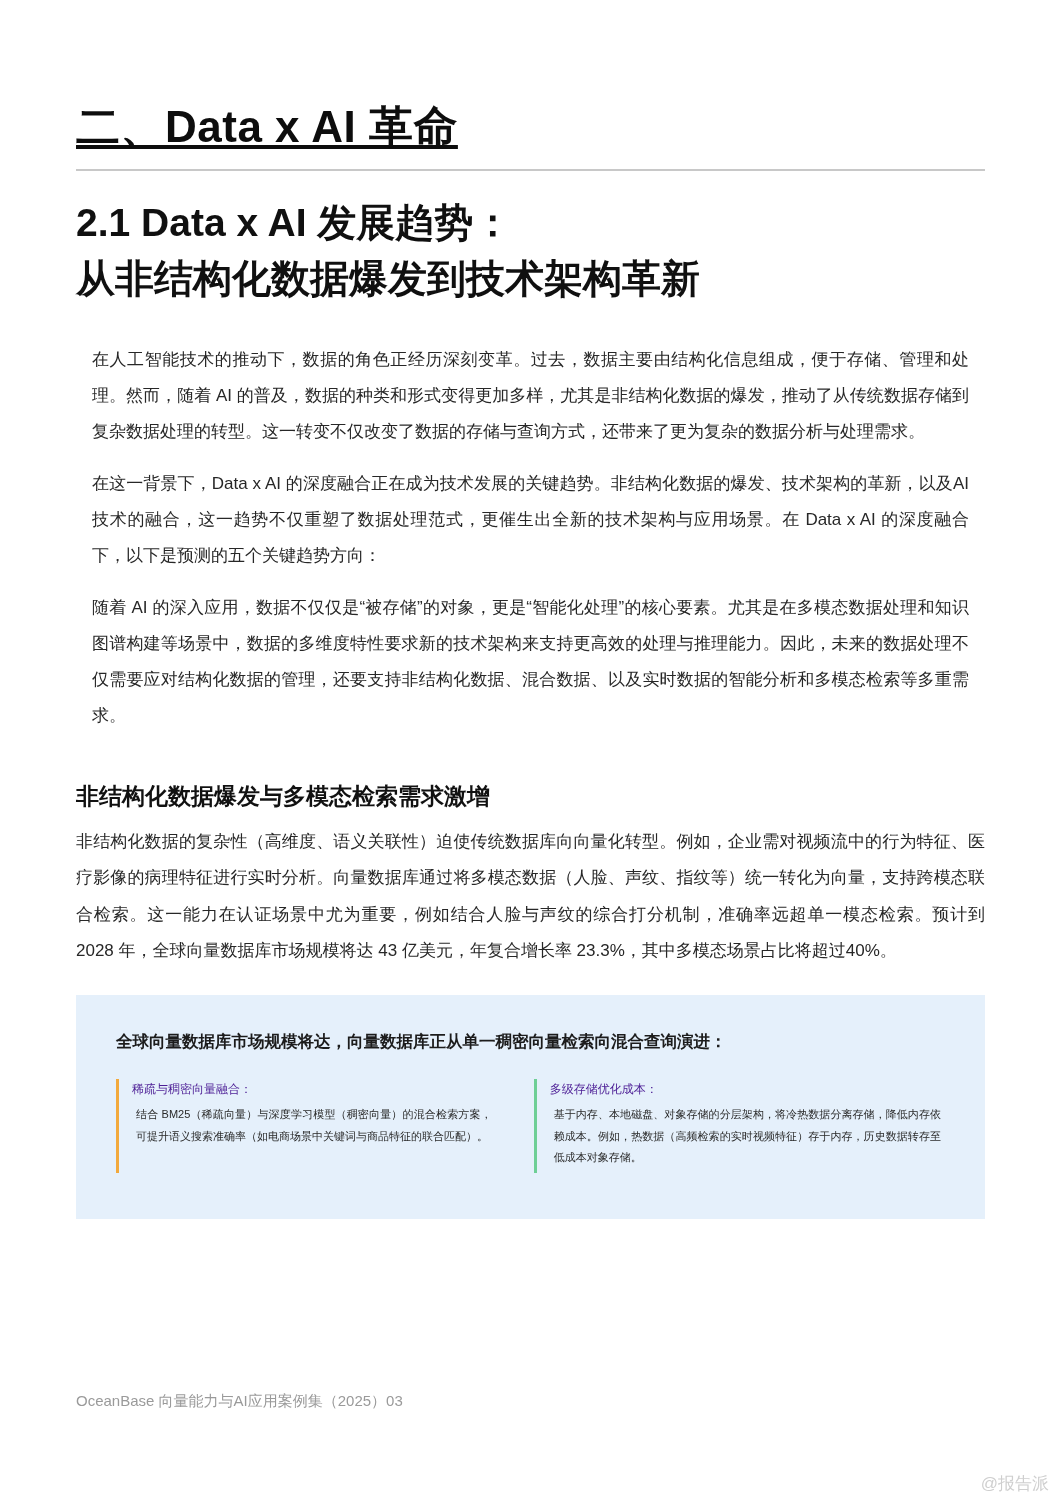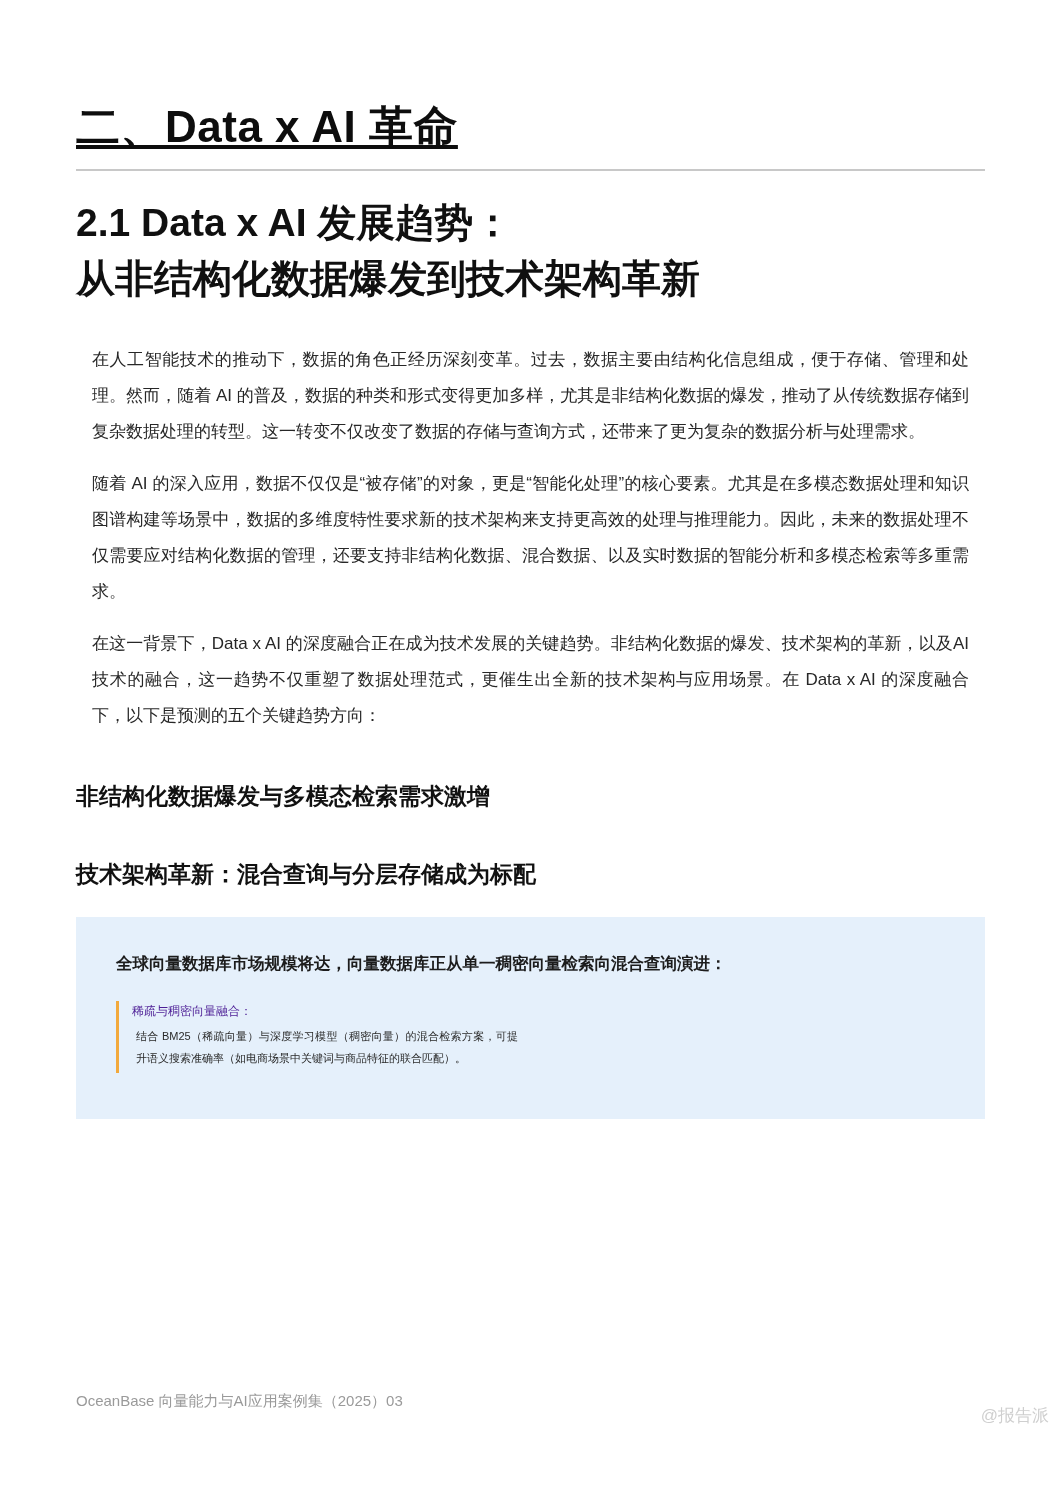--- a/index.html
+++ b/index.html
@@ -101,21 +101,21 @@
     right: 76px;
     top: 1392px;
     display: flex;
     justify-content: flex-start;
     font-size: 15px;
     color: #9a9a9a;
   }
   .watermark {
     position: absolute;
     right: 12px;
-    top: 1404px;
+    top: 1472px;
     font-size: 17px;
     color: #cfcfcf;
   }
 </style>
 </head>
 <body>
 
 <div class="page">
   <div class="content">
 
@@ -123,39 +123,43 @@
 
     <div class="divider"></div>
 
     <h2 class="section-title">
       <span>2.1 Data x AI 发展趋势：</span><br>
       <span>从非结构化数据爆发到技术架构革新</span>
     </h2>
 
     <div class="intro">
       <p>在人工智能技术的推动下，数据的角色正经历深刻变革。过去，数据主要由结构化信息组成，便于存储、管理和处理。然而，随着 AI 的普及，数据的种类和形式变得更加多样，尤其是非结构化数据的爆发，推动了从传统数据存储到复杂数据处理的转型。这一转变不仅改变了数据的存储与查询方式，还带来了更为复杂的数据分析与处理需求。</p>
+      <p>在这一背景下，Data x AI 的深度融合正在成为技术发展的关键趋势。非结构化数据的爆发、技术架构的革新，以及AI技术的融合，这一趋势不仅重塑了数据处理范式，更催生出全新的技术架构与应用场景。在 Data x AI 的深度融合下，以下是预测的五个关键趋势方向：</p>
       <p>随着 AI 的深入应用，数据不仅仅是“被存储”的对象，更是“智能化处理”的核心要素。尤其是在多模态数据处理和知识图谱构建等场景中，数据的多维度特性要求新的技术架构来支持更高效的处理与推理能力。因此，未来的数据处理不仅需要应对结构化数据的管理，还要支持非结构化数据、混合数据、以及实时数据的智能分析和多模态检索等多重需求。</p>
-      <p>在这一背景下，Data x AI 的深度融合正在成为技术发展的关键趋势。非结构化数据的爆发、技术架构的革新，以及AI技术的融合，这一趋势不仅重塑了数据处理范式，更催生出全新的技术架构与应用场景。在 Data x AI 的深度融合下，以下是预测的五个关键趋势方向：</p>
     </div>
 
     <h3 class="trend-heading">非结构化数据爆发与多模态检索需求激增</h3>
 
+    <p class="trend-body">非结构化数据的复杂性（高维度、语义关联性）迫使传统数据库向向量化转型。例如，企业需对视频流中的行为特征、医疗影像的病理特征进行实时分析。向量数据库通过将多模态数据（人脸、声纹、指纹等）统一转化为向量，支持跨模态联合检索。这一能力在认证场景中尤为重要，例如结合人脸与声纹的综合打分机制，准确率远超单一模态检索。预计到 2028 年，全球向量数据库市场规模将达 43 亿美元，年复合增长率 23.3%，其中多模态场景占比将超过40%。</p>
 
-    <h3 class="trend-heading">技术架构革新：混合查询与分层存储成为标配</h3>
 
     <div class="callout">
       <div class="callout-lead">全球向量数据库市场规模将达，向量数据库正从单一稠密向量检索向混合查询演进：</div>
 
       <div class="callout-columns">
 
         <div class="callout-col col-sparse">
           <div class="callout-col-title">稀疏与稠密向量融合：</div>
           <p class="callout-col-body">结合 BM25（稀疏向量）与深度学习模型（稠密向量）的混合检索方案，可提升语义搜索准确率（如电商场景中关键词与商品特征的联合匹配）。</p>
         </div>
 
+        <div class="callout-col col-storage">
+          <div class="callout-col-title">多级存储优化成本：</div>
+          <p class="callout-col-body">基于内存、本地磁盘、对象存储的分层架构，将冷热数据分离存储，降低内存依赖成本。例如，热数据（高频检索的实时视频特征）存于内存，历史数据转存至低成本对象存储。</p>
+        </div>
 
       </div>
     </div>
 
   </div>
 
   <div class="page-footer">
     <span>OceanBase 向量能力与AI应用案例集（2025）</span>
     <span>03</span>
   </div>

